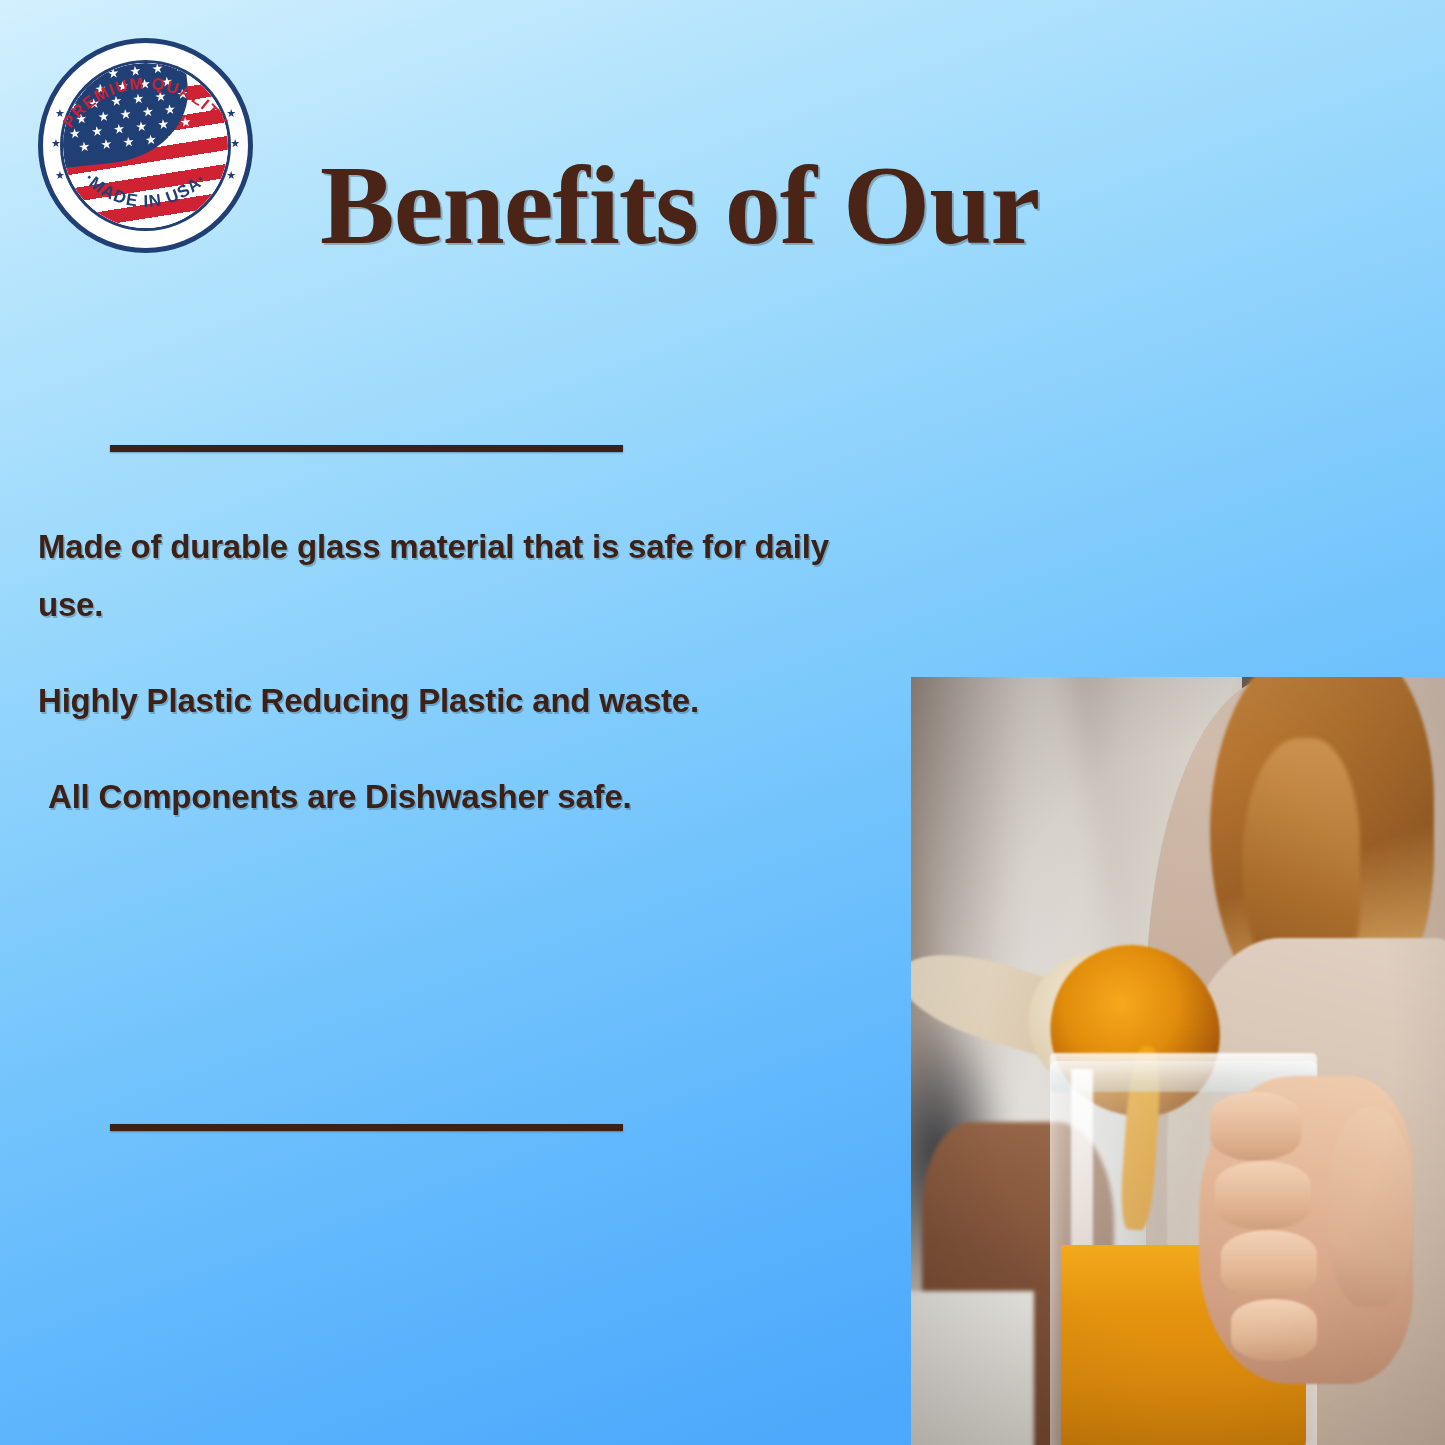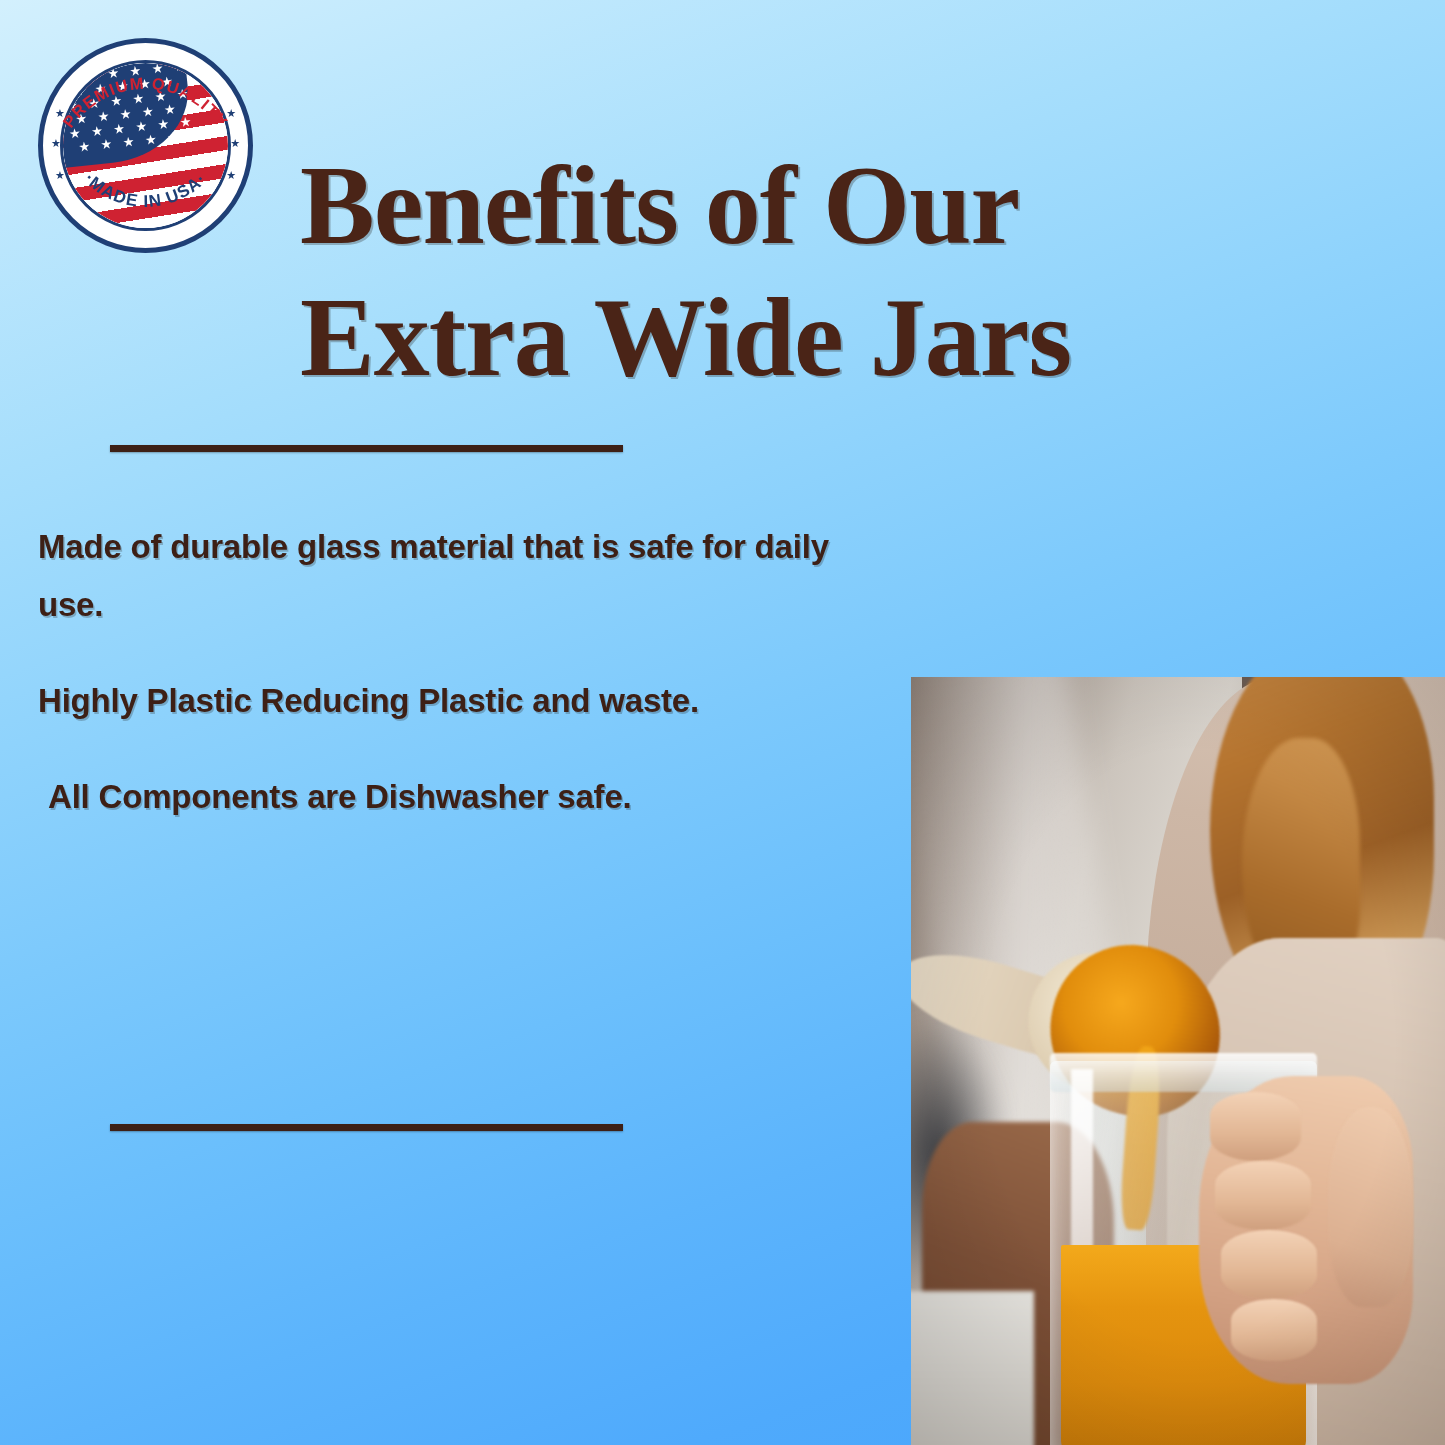--- a/index.html
+++ b/index.html
@@ -127,21 +127,21 @@
     font-family: "Liberation Sans", sans-serif;
     font-size: 17px;
     font-weight: bold;
     fill: #1f3f75;
     letter-spacing: 1.2px;
   }
 
   
   .title {
     position: absolute;
-    left: 300px;
+    left: 320px;
     top: 64px;
     width: 880px;
     color: #4a2417;
     font-family: "Liberation Serif", serif;
     font-weight: bold;
     font-size: 112px;
     line-height: 132px;
     letter-spacing: -1px;
     text-shadow: 2px 2px 0 rgba(20,10,5,0.25);
   }
@@ -402,21 +402,20 @@
         </text>
         <text class="arc-bot-txt">
           <textPath href="#arcBot" startOffset="50%" text-anchor="middle">·MADE IN USA·</textPath>
         </text>
       </svg>
     </div>
   </div>
 
   <h1 class="title">
     <span class="ln">Benefits of Our</span>
-    <span class="ln">Extra Wide Jars</span>
   </h1>
 
   <div class="divider divider-top"></div>
   <div class="divider divider-bottom"></div>
 
   <div class="benefits">
     <p class="benefit">Made of durable glass material that is safe for daily use.</p>
     <p class="benefit">Highly Plastic Reducing Plastic and waste.</p>
     <p class="benefit indented"> All Components are Dishwasher safe.</p>
   </div>

